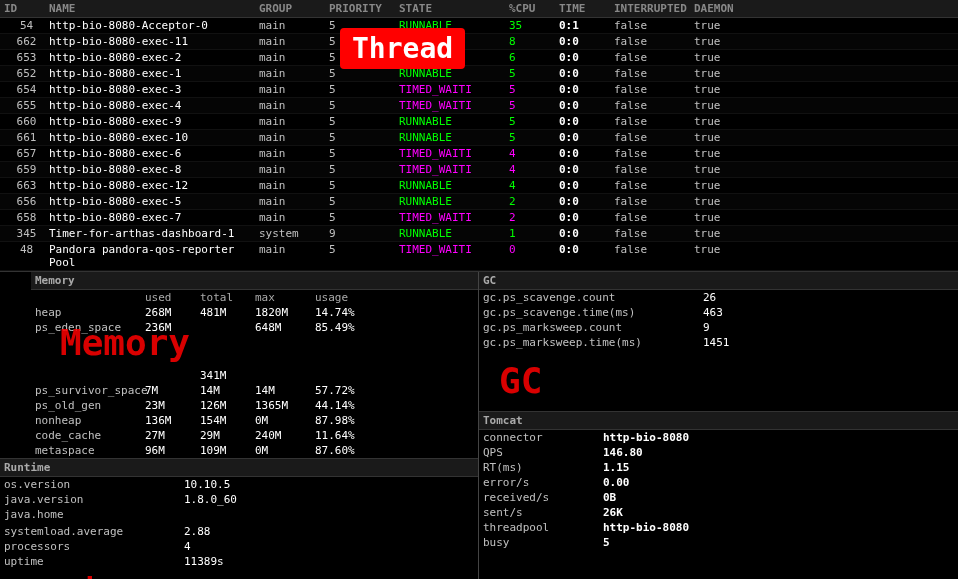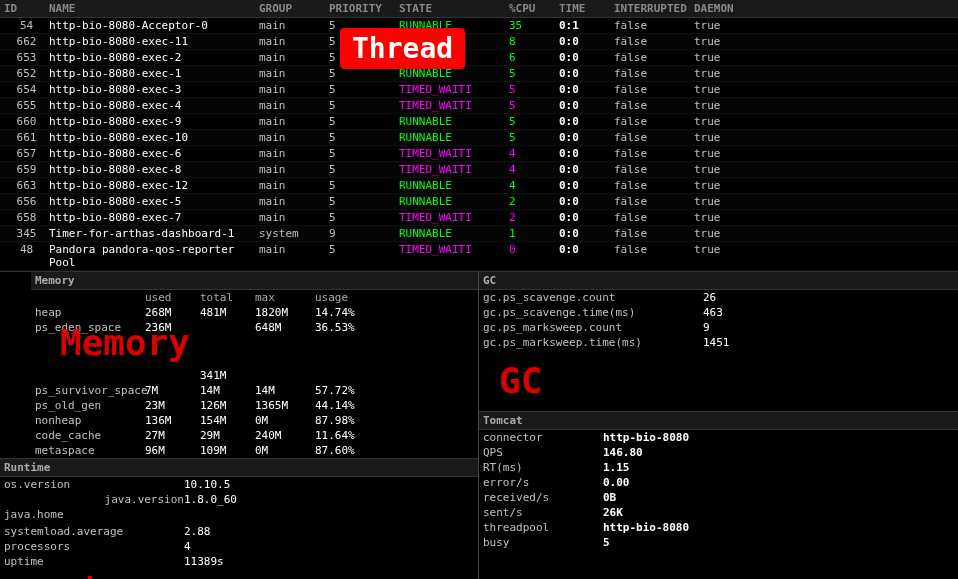--- a/index.html
+++ b/index.html
@@ -337,21 +337,21 @@
     <span style="color:#fff;">268M</span>
     <span style="color:#fff;">481M</span>
     <span style="color:#fff;">1820M</span>
     <span style="color:#fff;">14.74%</span>
   </div>
             <div class="memory-row">
     <span style="color:#c0c0c0;">ps_eden_space</span>
     <span style="color:#fff;">236M</span>
     <span style="color:#fff;margin-top:48px;">341M</span>
     <span style="color:#fff;">648M</span>
-    <span style="color:#fff;">36.53%</span>
+    <span style="color:#fff;">85.49%</span>
   </div>
             <div class="memory-row">
     <span style="color:#c0c0c0;">ps_survivor_space</span>
     <span style="color:#fff;">7M</span>
     <span style="color:#fff;">14M</span>
     <span style="color:#fff;">14M</span>
     <span style="color:#fff;">57.72%</span>
   </div>
             <div class="memory-row">
     <span style="color:#c0c0c0;">ps_old_gen</span>
@@ -385,21 +385,21 @@
       </div>
 
       <div style="border-top:1px solid #333; position:relative;">
         <div class="section-header">Runtime</div>
         <div id="runtime-rows-container">
             <div class="runtime-row">
     <span style="color:#c0c0c0;">os.version</span>
     <span style="color:#fff;">10.10.5</span>
   </div>
             <div class="runtime-row">
-    <span style="color:#c0c0c0;text-align:right;">java.version</span>
+    <span style="color:#c0c0c0;">java.version</span>
     <span style="color:#fff;">1.8.0_60</span>
   </div>
             <div class="runtime-row">
     <span style="color:#c0c0c0;">java.home</span>
     <span style="color:#fff;"></span>
   </div>
             <div class="runtime-row">
     <span style="color:#c0c0c0;"></span>
     <span style="color:#fff;"></span>
   </div>

